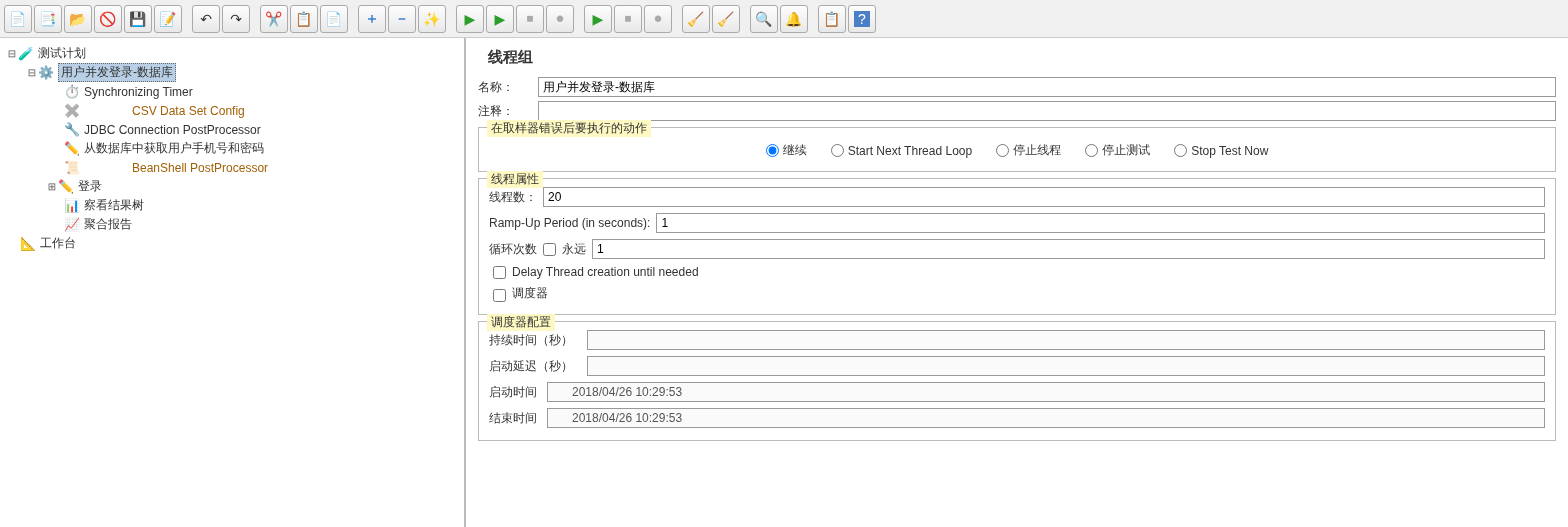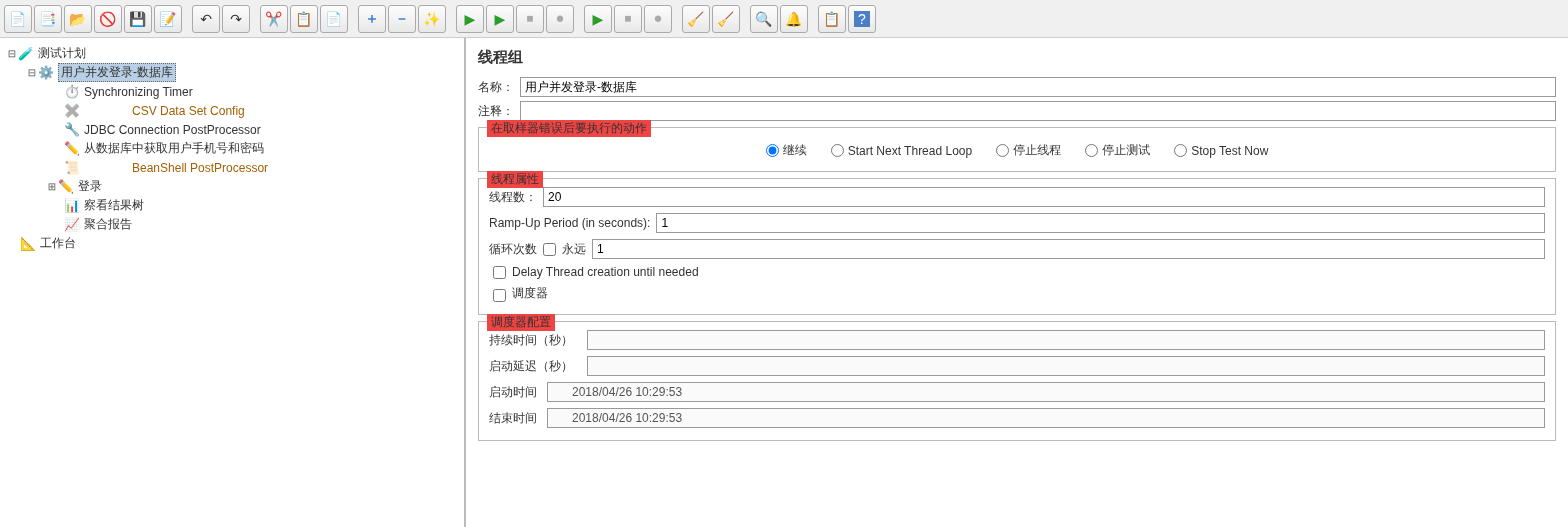--- a/index.html
+++ b/index.html
@@ -78,26 +78,27 @@
   font-size: 10px;
   color: #555;
 }
 
 
 .panel-title {
   font-size: 15px;
   font-weight: bold;
   margin-bottom: 10px;
   color: #333;
+  margin-left: 10px;
 }
 .form-row {
   display: flex;
   align-items: center;
   margin-bottom: 4px;
-  gap: 6px;
+  gap: 24px;
 }
 .form-row label.lbl { white-space: nowrap; }
 .form-row input[type=text] {
   flex: 1;
   height: 20px;
   border: 1px solid #999;
   padding: 0 4px;
   font-size: 12px;
 }
 .form-row input[type=text]:disabled { color: #999; background: #fff; }
@@ -106,21 +107,21 @@
 .group {
   border: 1px solid #bbb;
   margin-top: 6px;
   padding: 8px 10px 6px;
   position: relative;
 }
 .group-title {
   position: absolute;
   top: -8px;
   left: 8px;
-  background: #ef4444;
+  background: #fef9c3;
   padding: 0 4px;
   font-size: 12px;
   color: #333;
 }
 .radio-row {
   display: flex;
   align-items: center;
   justify-content: center;
   gap: 24px;
   padding: 6px 0;

